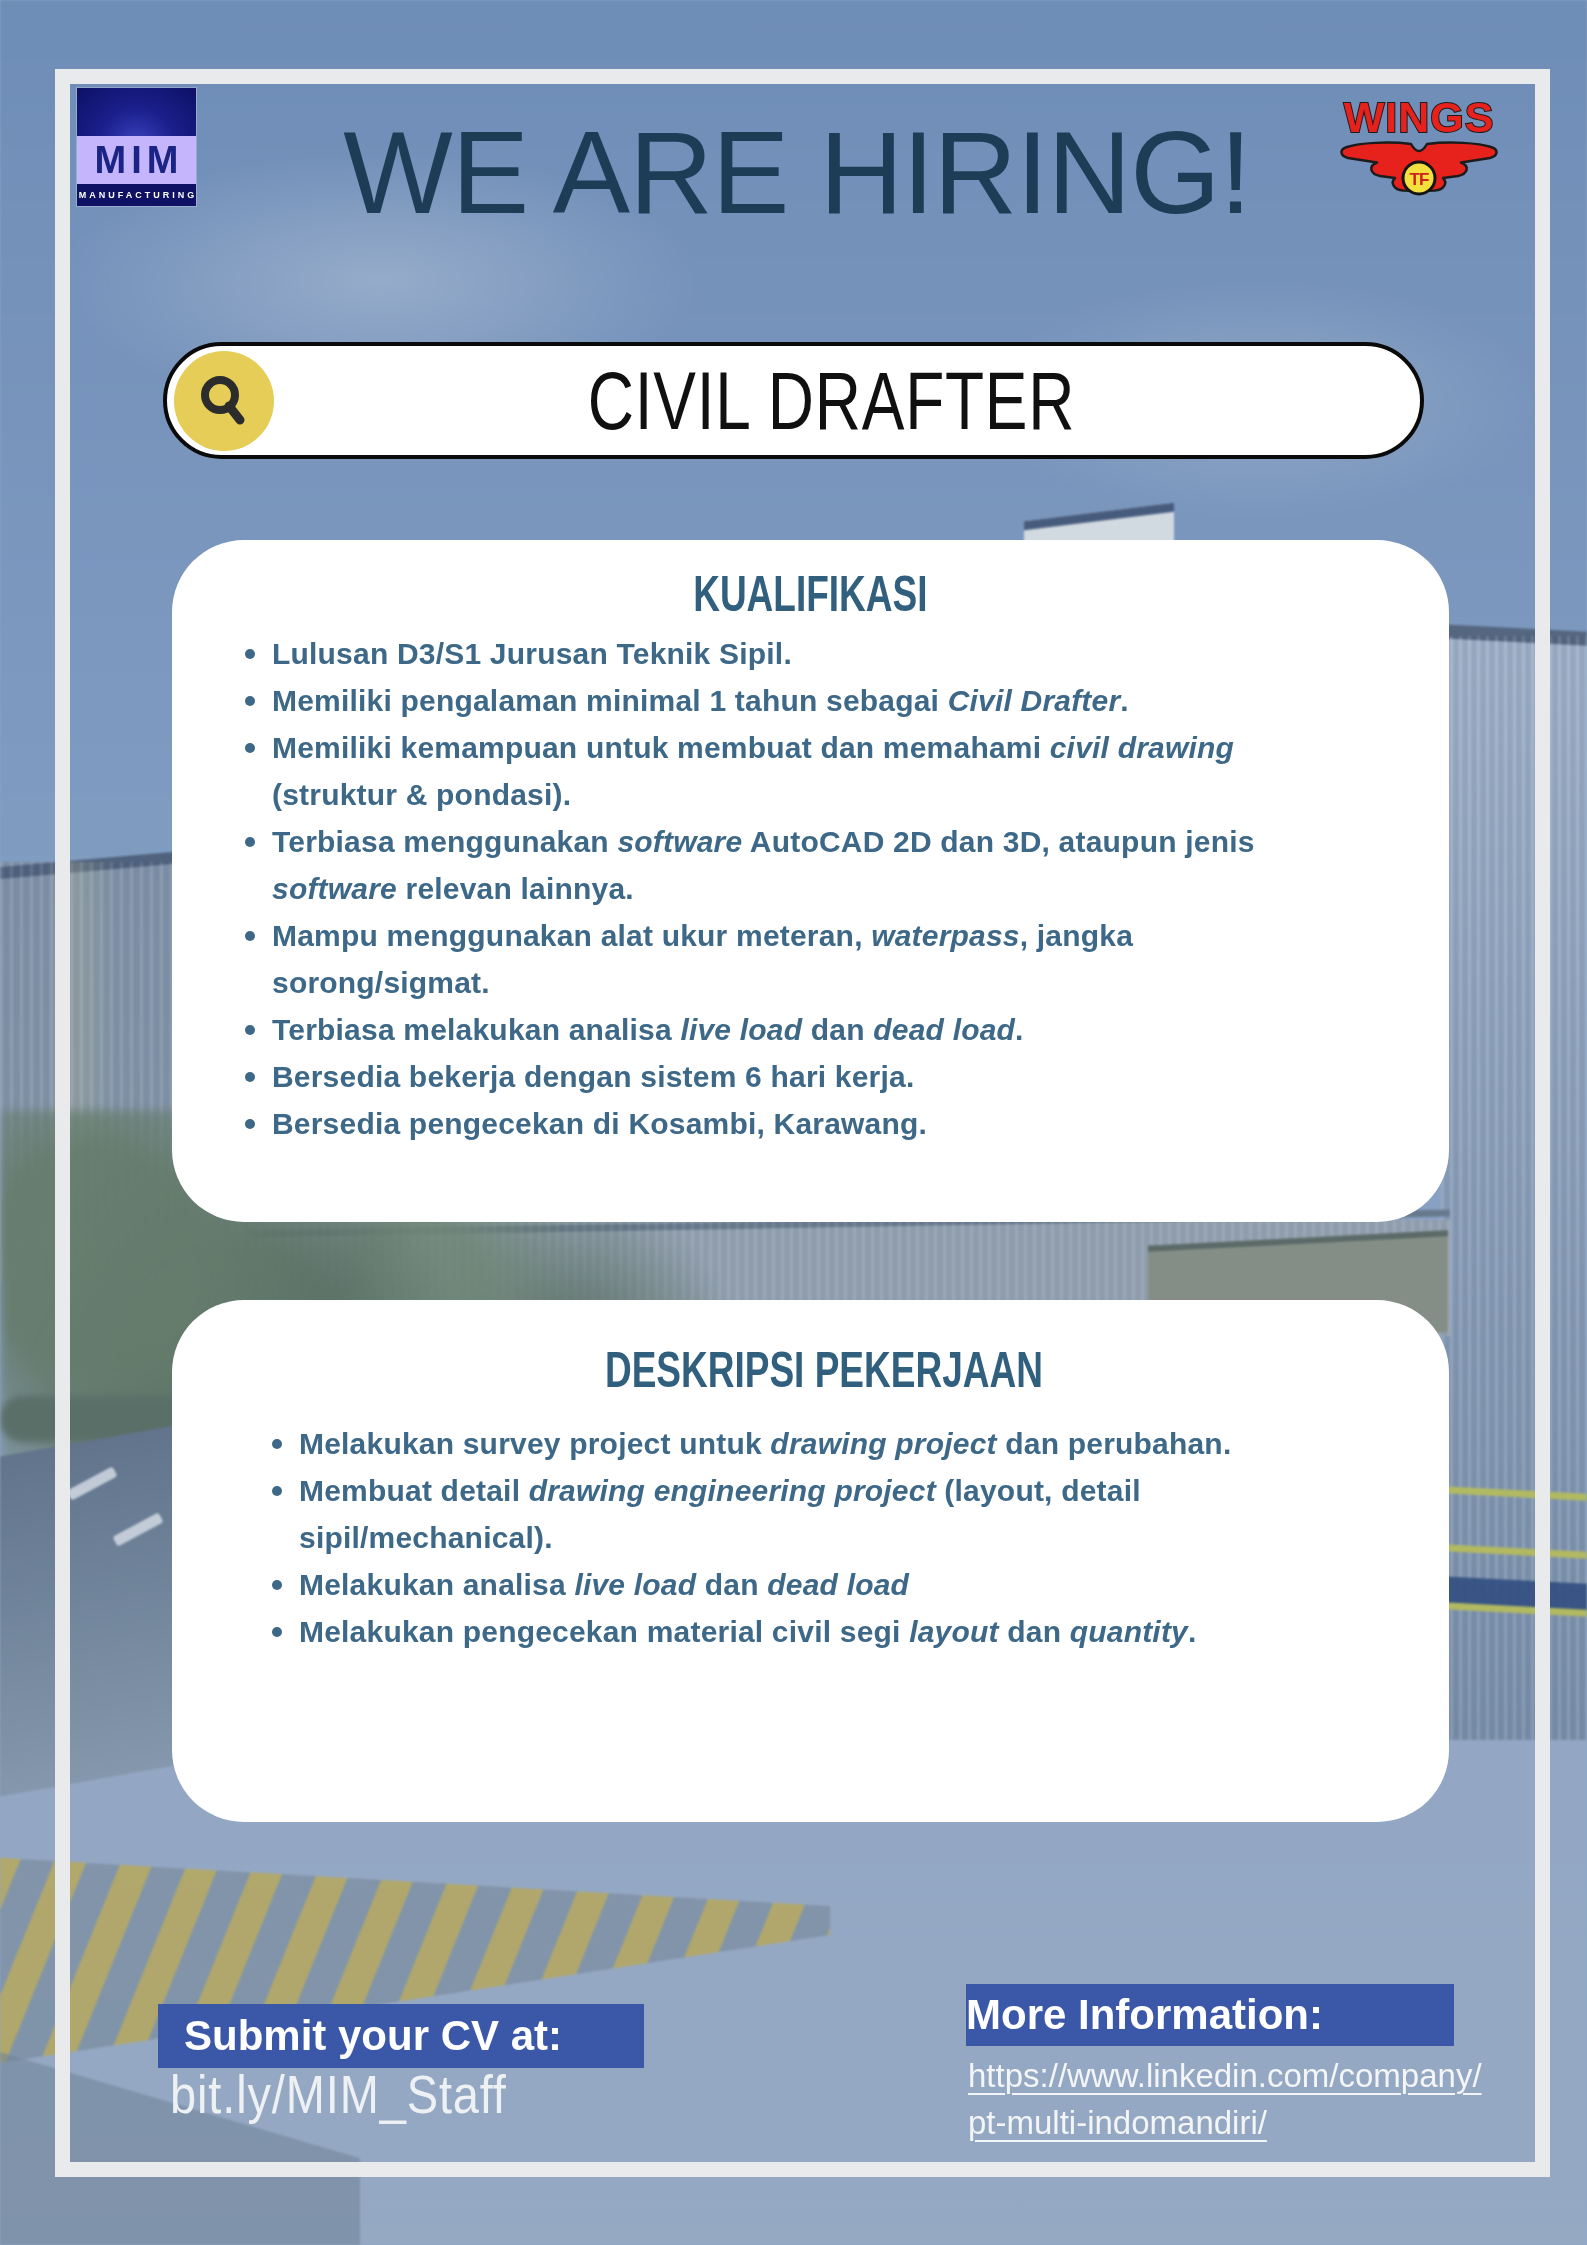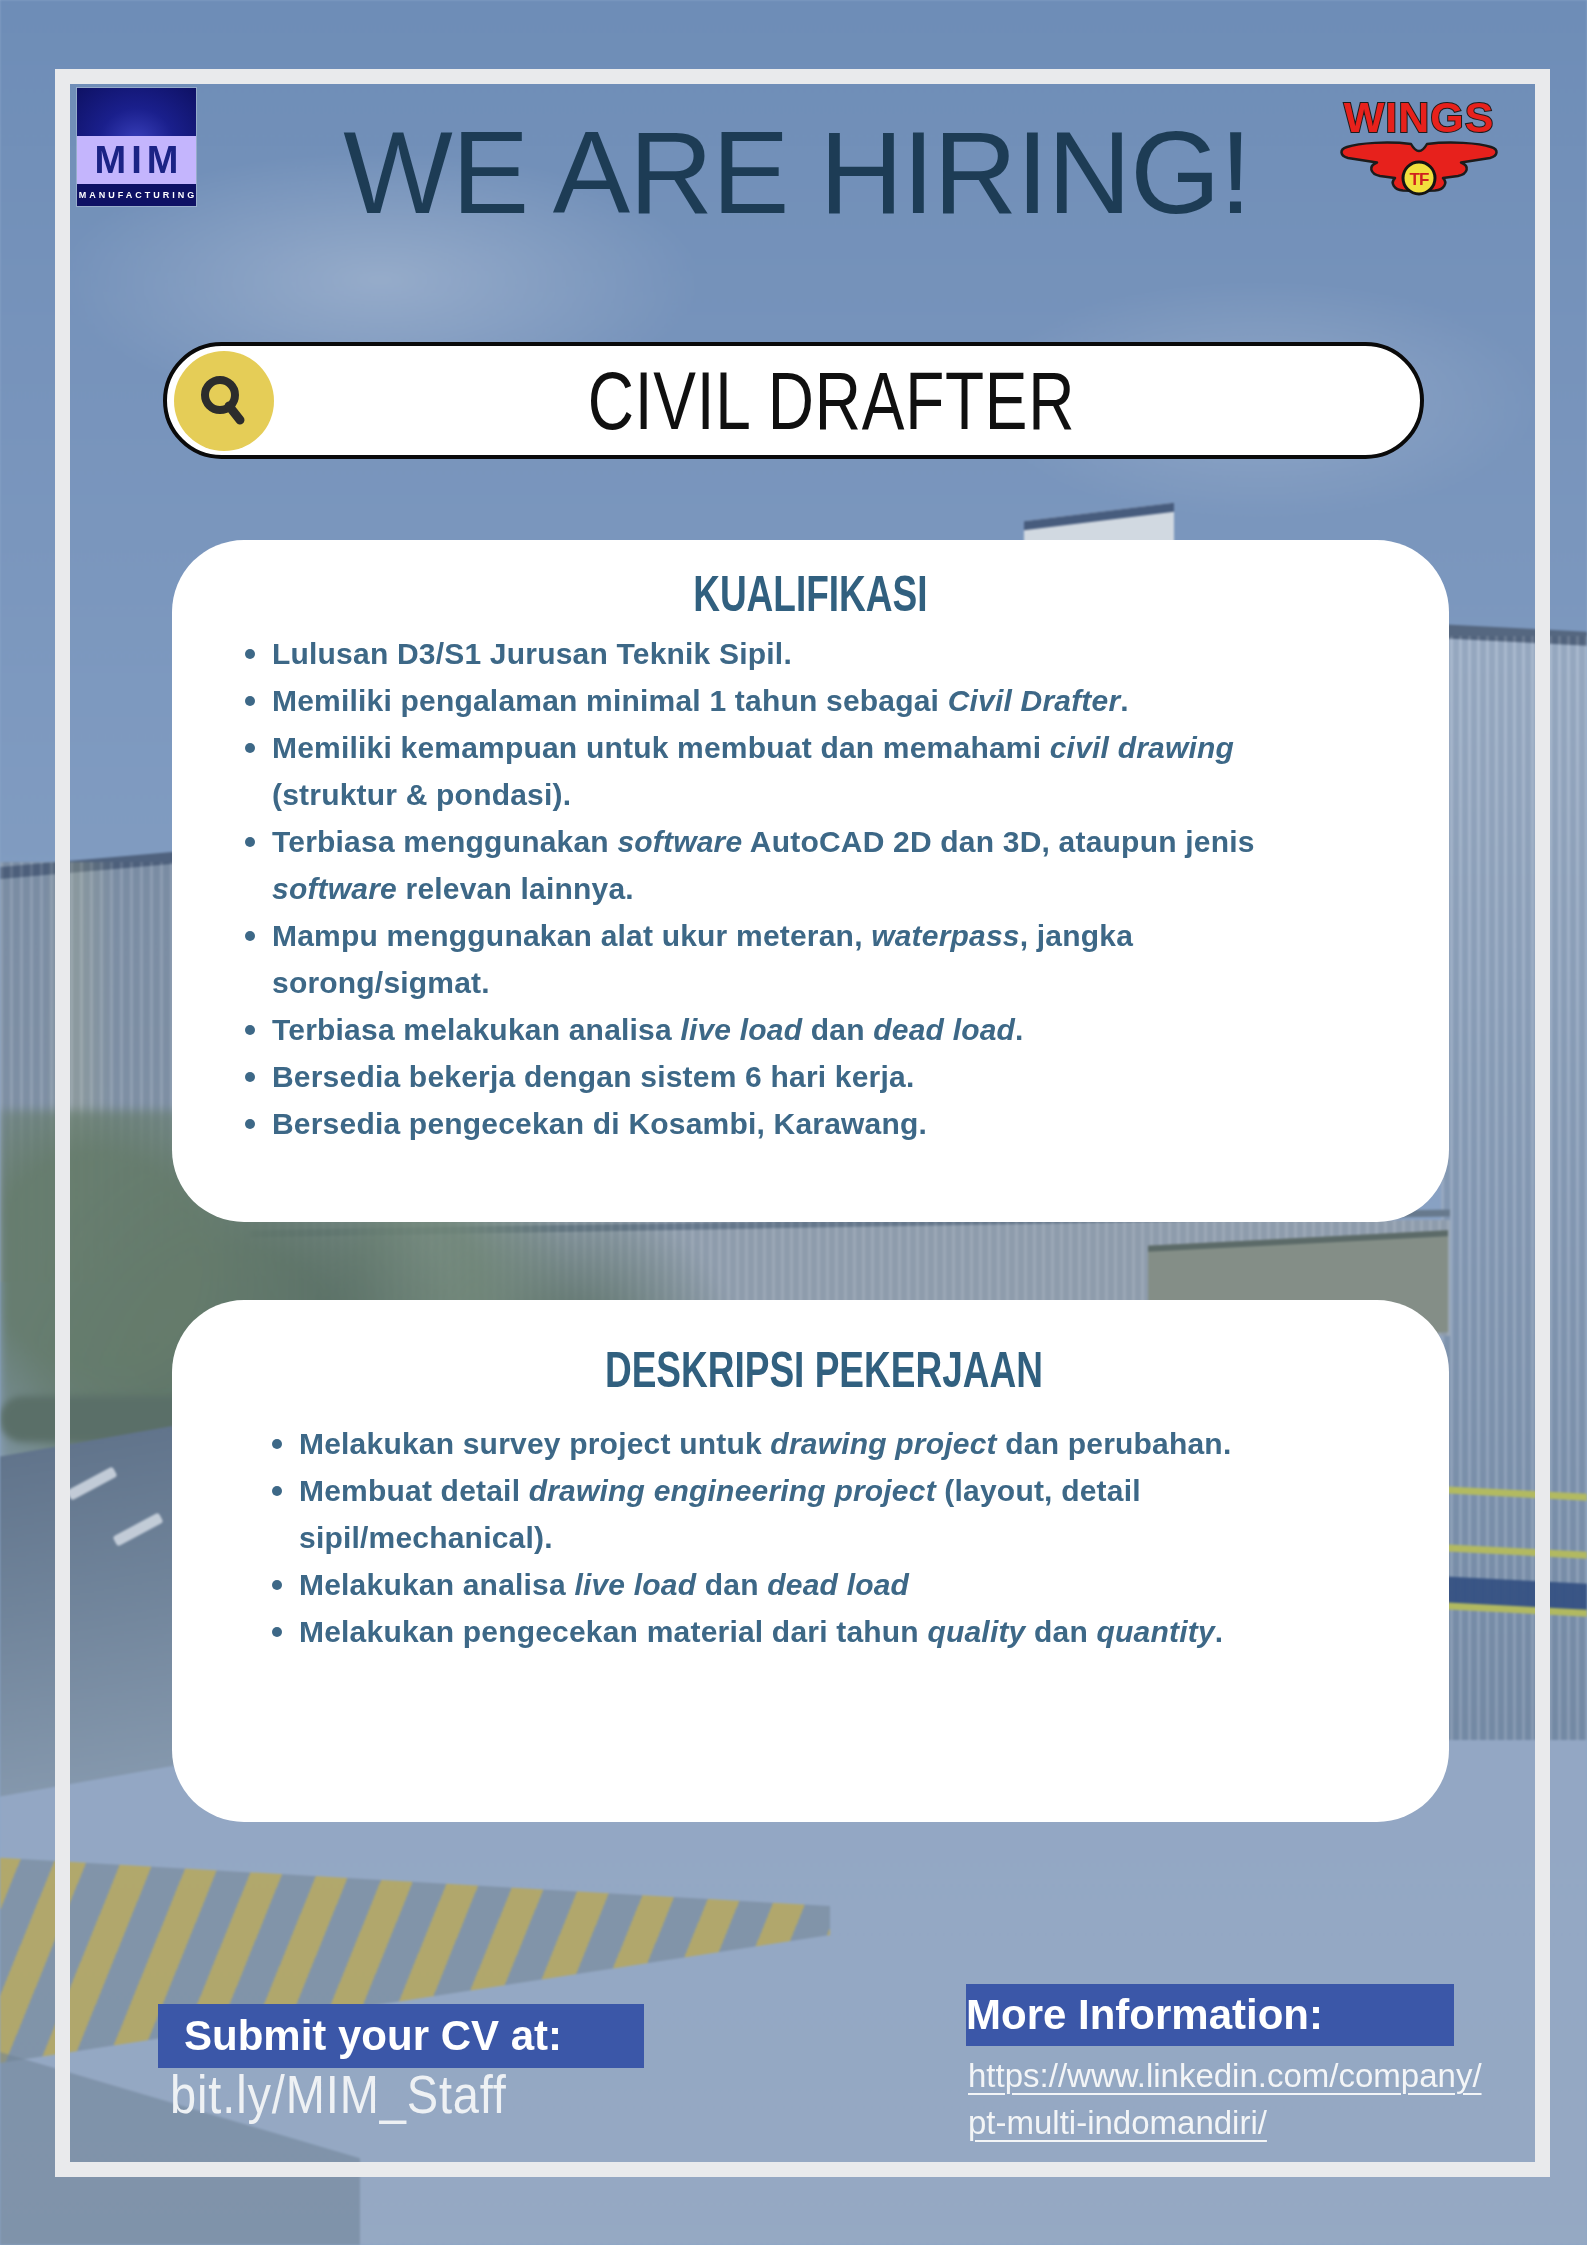--- a/index.html
+++ b/index.html
@@ -174,21 +174,21 @@
   </div>
 
   <div class="card card2">
     <h2>
       <span>DESKRIPSI PEKERJAAN</span>
     </h2>
     <ul>
         <li><span>Melakukan survey project untuk </span><span class="it">drawing project</span><span> dan perubahan.</span></li>
         <li><span>Membuat detail </span><span class="it">drawing engineering project</span><span> (layout, detail sipil/mechanical).</span></li>
         <li><span>Melakukan analisa </span><span class="it">live load</span><span> dan </span><span class="it">dead load</span></li>
-        <li><span>Melakukan pengecekan material dari tahun </span><span class="it">quality</span><span> dan </span><span class="it">quantity</span><span>.</span></li>
+        <li><span>Melakukan pengecekan material civil segi </span><span class="it">layout</span><span> dan </span><span class="it">quantity</span><span>.</span></li>
       </ul>
   </div>
 
   <div class="layer submit-box">
     <span>Submit your CV at:</span>
   </div>
   <div class="layer submit-link">
     <span>bit.ly/MIM_Staff</span>
   </div>
 

